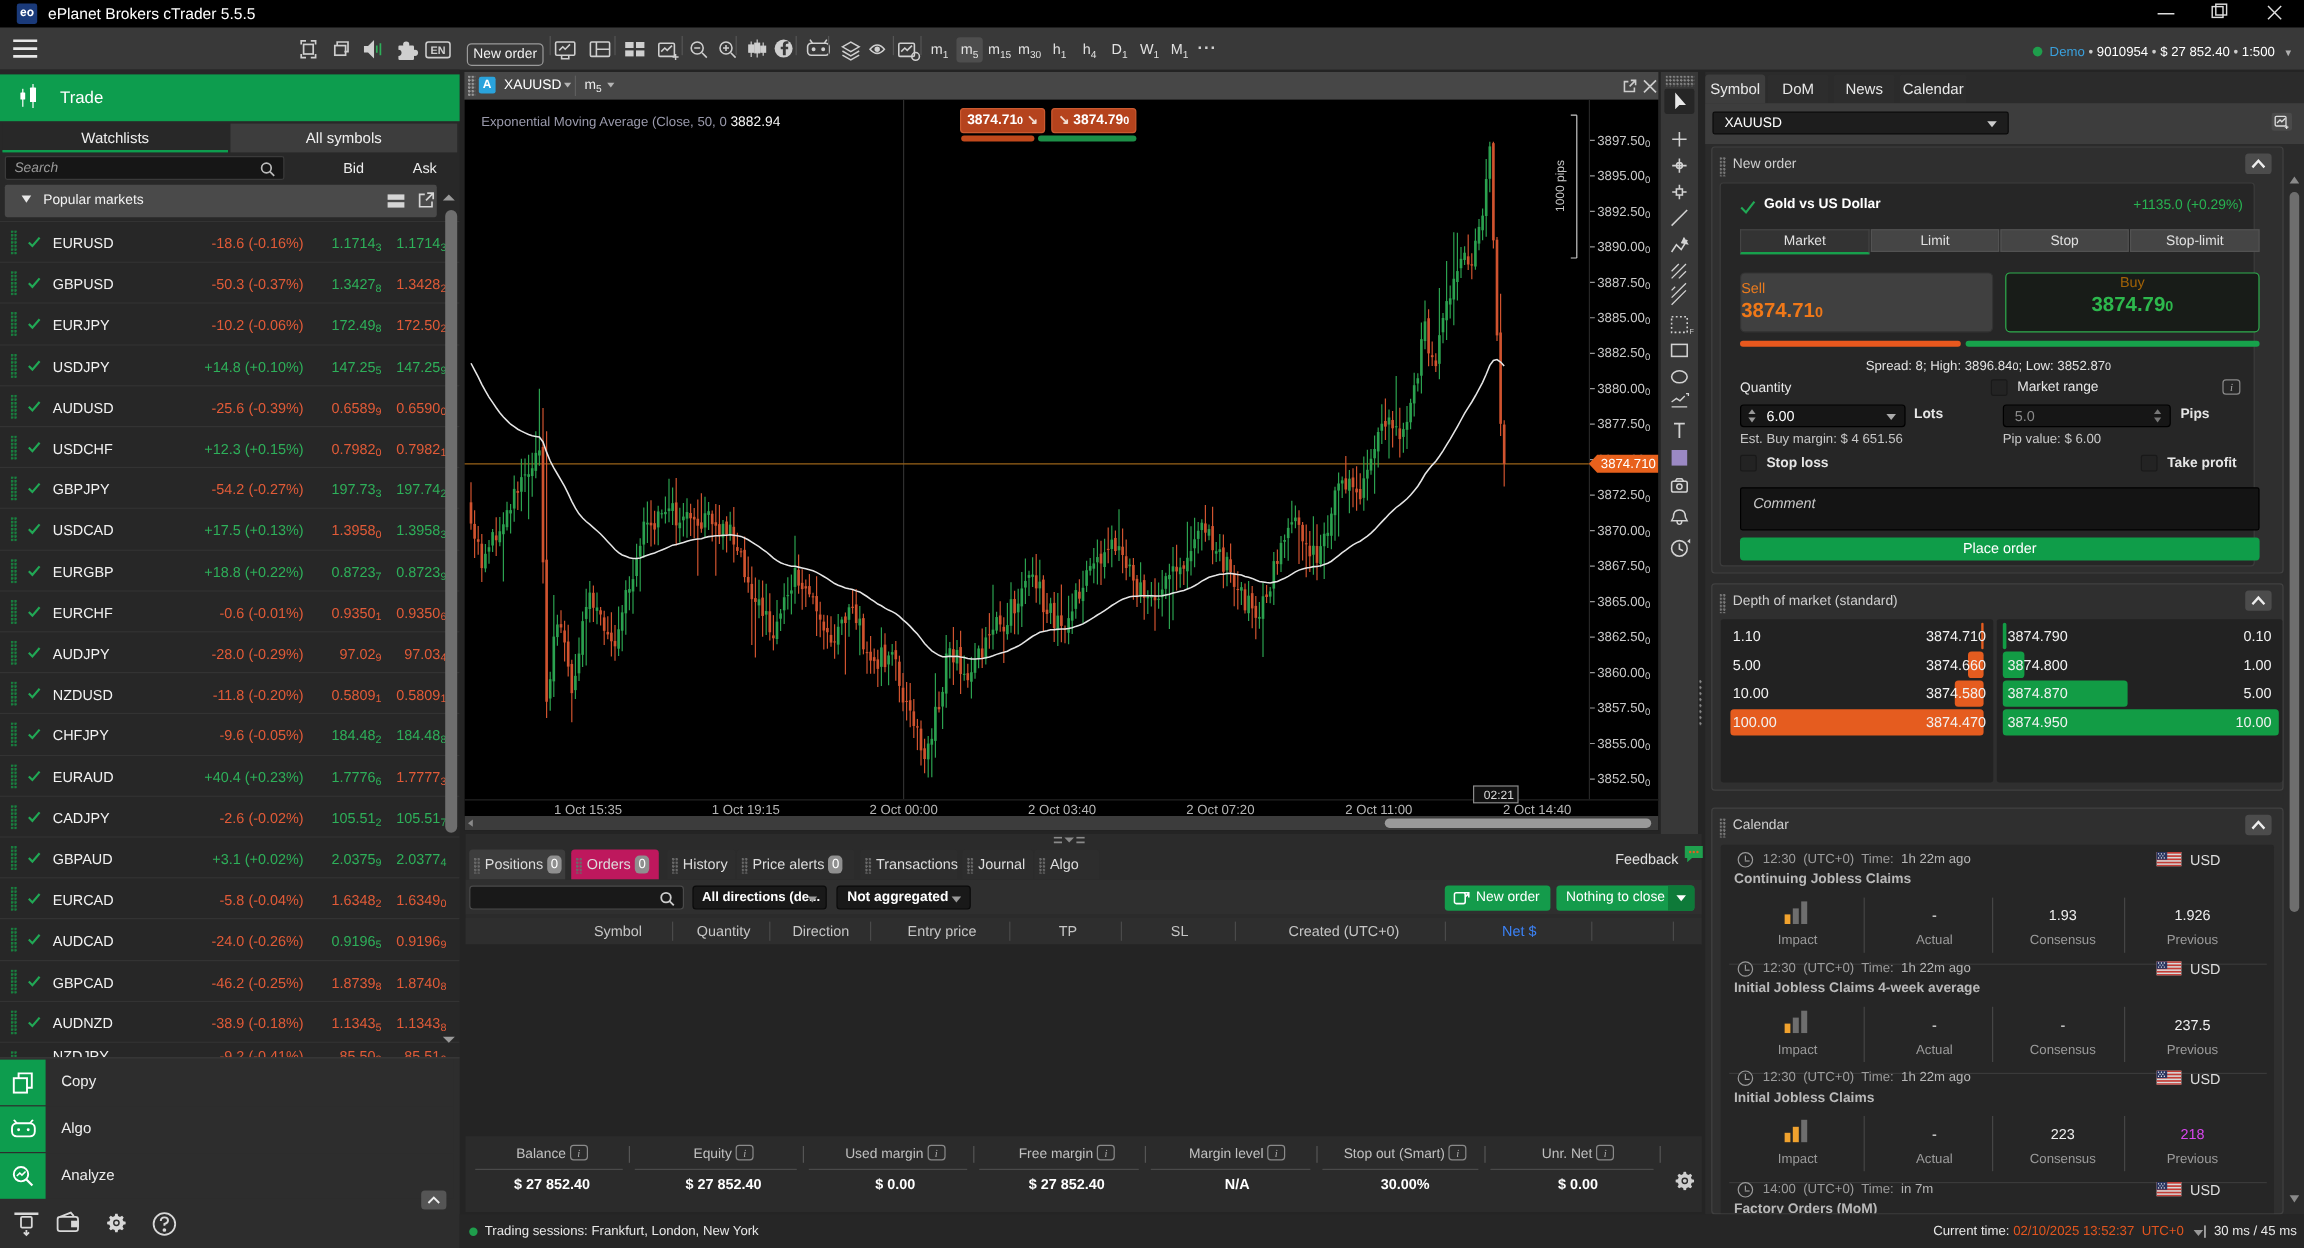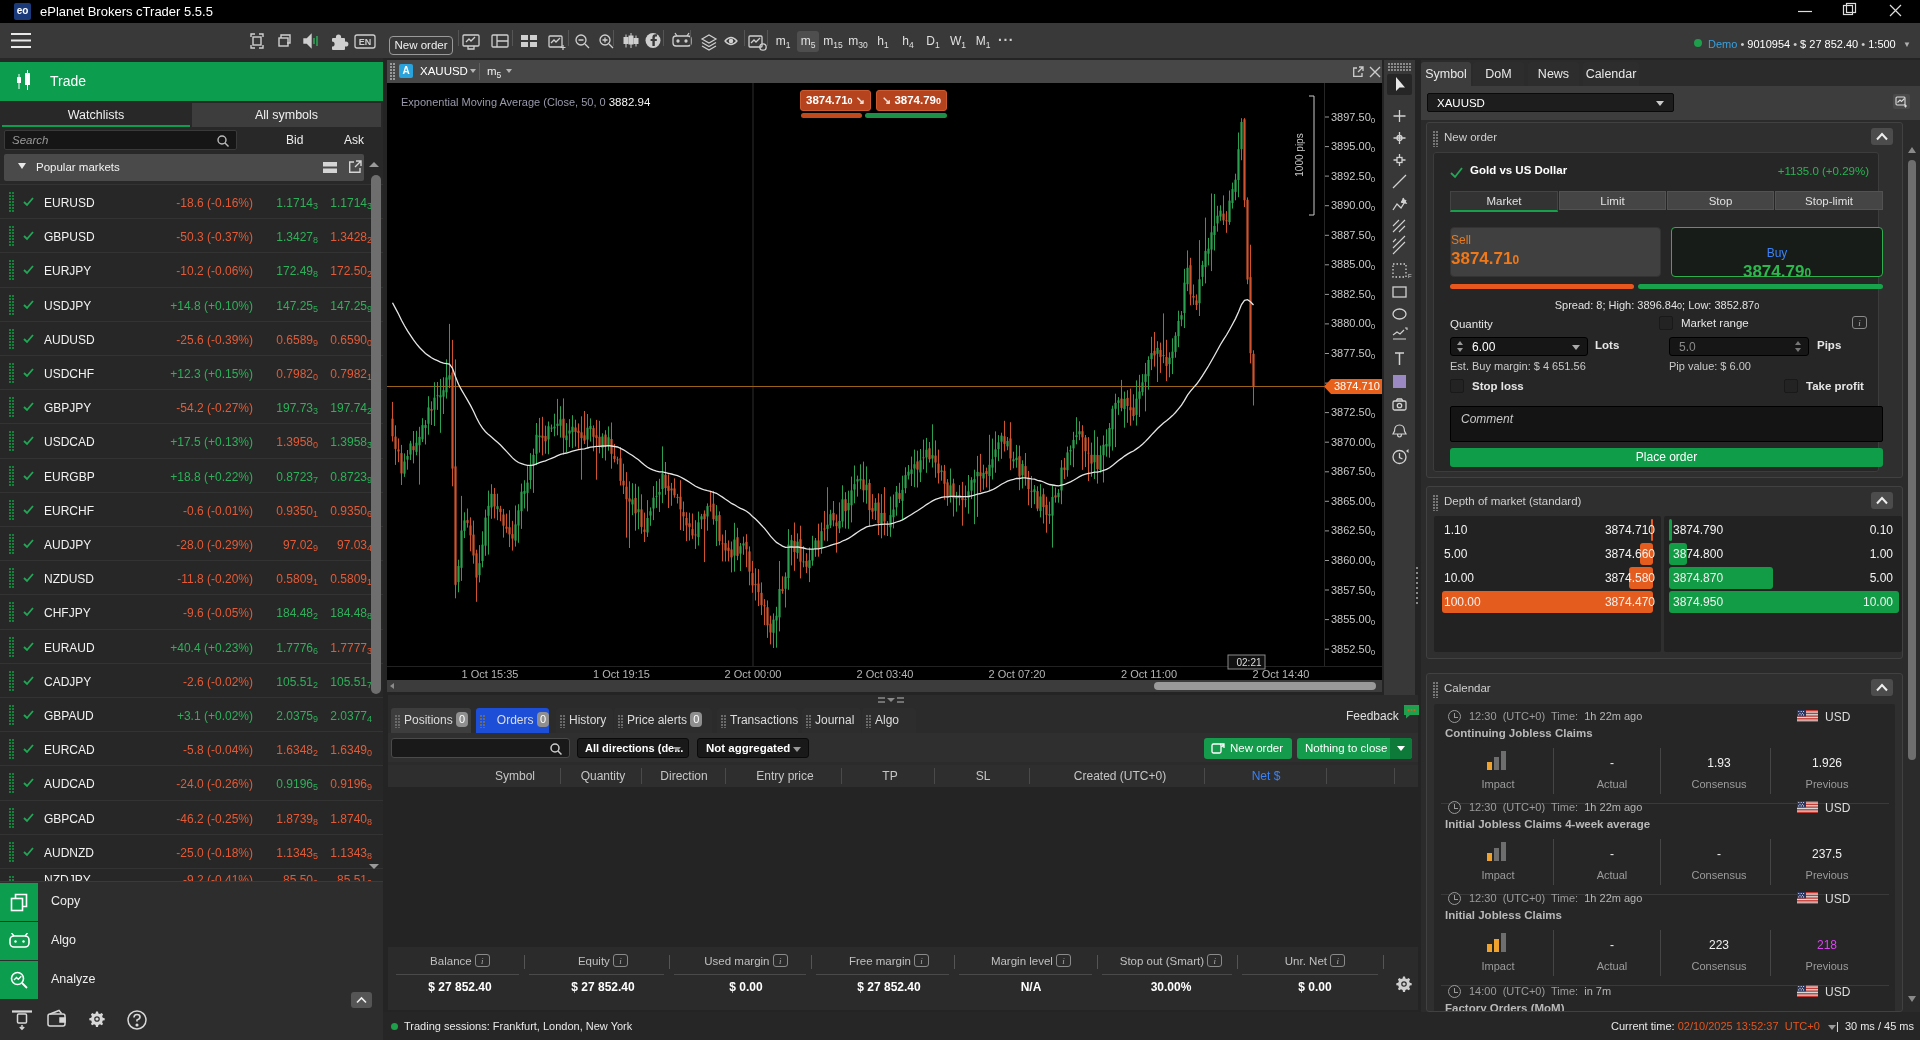--- a/index.html
+++ b/index.html
@@ -373,21 +373,21 @@
         <div class="chg neg">-46.2 (-0.25%)</div>
         <div class="bid neg">1.8739<span class="sub">8</span></div>
         <div class="ask neg">1.8740<span class="sub">8</span></div>
       </div>
       <div class="srow" style="top:650px">
         <div class="gdots"></div>
         <svg class="chk" viewBox="0 0 13 13">
           <path d="M2 7 l3 3 l6 -7" fill="none" stroke="#21a855" stroke-width="1.8"></path>
         </svg>
         <div class="nm">AUDNZD</div>
-        <div class="chg neg">-25.0 (-0.18%)</div>
+        <div class="chg neg">-38.9 (-0.18%)</div>
         <div class="bid neg">1.1343<span class="sub">5</span></div>
         <div class="ask neg">1.1343<span class="sub">8</span></div>
       </div>
       <div class="srow" style="top:684px">
         <div class="gdots"></div>
         <svg class="chk" viewBox="0 0 13 13">
           <path d="M2 7 l3 3 l6 -7" fill="none" stroke="#21a855" stroke-width="1.8"></path>
         </svg>
         <div class="nm" style="top:4px">NZDJPY</div>
         <div class="chg neg" style="top:4px">-9.2 (-0.41%)</div>
@@ -1182,21 +1182,21 @@
         <div class="abs" style="right:9px;top:12px;font-size:11.5px;color:#28b452">+1135.0 (+0.29%)</div>
         <div class="ordtab" style="left:16px;width:108px;background:#333;border-color:#444;border-bottom:2px solid #17a04c;top:38px;height:21px">Market</div>
         <div class="ordtab" style="left:125px;width:107px;top:38px">Limit</div>
         <div class="ordtab" style="left:233px;width:107px;top:38px">Stop</div>
         <div class="ordtab" style="left:341px;width:108px;top:38px">Stop-limit</div>
         <div class="abs" style="left:16px;top:74px;width:211px;height:50px;background:#404040;border:1px solid #333;border-radius:4px;text-align:left">
           <div style="color:#e87a1e;font-size:12px;margin-top:5px">Sell</div>
           <div style="color:#f07818;font-size:17px;font-weight:bold;margin-top:2px">3874.71<span style="font-size:12px">0</span></div>
         </div>
         <div class="abs" style="left:237px;top:74px;width:212px;height:50px;background:#181c18;border:1px solid #2fae4e;border-radius:4px;text-align:center">
-          <div style="color:#3b82f6;font-size:12px;margin-top:18px">Buy</div>
+          <div style="color:#a16207;font-size:12px;margin-top:0">Buy</div>
           <div style="color:#2db84d;font-size:17px;font-weight:bold;margin-top:2px">3874.79<span style="font-size:12px">0</span></div>
         </div>
         <div class="abs" style="left:16px;top:131px;width:184px;height:5px;background:#e8581e;border-radius:2.5px"></div>
         <div class="abs" style="left:204px;top:131px;width:245px;height:5px;background:#17a24b;border-radius:2.5px"></div>
         <div class="abs" style="left:0;top:146px;width:446px;text-align:center;font-size:11px;color:#e2e2e2">Spread: 8; High: 3896.84<span style="font-size:9px">0</span>; Low: 3852.87<span style="font-size:9px">0</span></div>
         <div class="lbl" style="left:16px;top:165px">Quantity</div>
         <div class="cb" style="left:225px;top:163px"></div>
         <div class="lbl" style="left:247px;top:164px">Market range</div>
         <div class="abs iinfo" style="right:11px;top:163px">i</div>
         <div class="fld" style="left:16px;top:184px;width:138px;height:19px">
@@ -1418,21 +1418,21 @@
     <div class="abs" style="left:487px;top:87px;width:0;height:0;border-left:4.5px solid transparent;border-right:4.5px solid transparent;border-bottom:6px solid #8a8a8a"></div>
     <div class="abs" style="left:487px;top:100px;width:8px;height:600px;background:#6e6e6e;border-radius:4px"></div>
     <div class="abs" style="left:487px;top:936px;width:0;height:0;border-left:4.5px solid transparent;border-right:4.5px solid transparent;border-top:6px solid #8a8a8a"></div>
   </div>
 <div class="abs" style="left:388px;top:695px;width:1030px;height:315px;background:#2b2b2b">
     <svg class="abs" style="left:490px;top:2px" width="26" height="7" viewBox="0 0 26 7">
       <path d="M0 1 h7 M19 1 h7 M0 5 h7 M19 5 h7" stroke="#8a8a8a" stroke-width="1.4"></path>
       <path d="M9 1 l4 4 l4 -4 z" fill="#8a8a8a"></path>
     </svg>
     <div class="btab" style="left:3px;width:80px;background:#3d3d3d;"><div class="tdots"></div>Positions <span class="bdg">0</span></div>
-    <div class="btab" style="left:88px;width:73px;background:#1d4ed8;text-align:right;"><div class="tdots"></div>Orders <span class="bdg">0</span></div>
+    <div class="btab" style="left:88px;width:73px;background:#be185d;"><div class="tdots"></div>Orders <span class="bdg">0</span></div>
     <div class="btab" style="left:168px;width:57px;background:#2d2d2d;"><div class="tdots"></div>History</div>
     <div class="btab" style="left:226px;width:98px;background:#2d2d2d;"><div class="tdots"></div>Price alerts <span class="bdg">0</span></div>
     <div class="btab" style="left:329px;width:81px;background:#2d2d2d;"><div class="tdots"></div>Transactions</div>
     <div class="btab" style="left:414px;width:59px;background:#2d2d2d;"><div class="tdots"></div>Journal</div>
     <div class="btab" style="left:474px;width:54px;background:#2d2d2d;"><div class="tdots"></div>Algo</div>
     <div class="abs" style="left:958px;top:14px;font-size:12px;color:#e0e0e0">Feedback</div>
     <svg class="abs" style="left:1015px;top:9px" width="17" height="15" viewBox="0 0 17 15">
       <path d="M1 1 h15 v10 h-9 l-4 3.5 v-3.5 h-2 z" fill="#1fa04e"></path>
       <circle cx="5.5" cy="6" r="1" fill="#e06020"></circle>
       <circle cx="8.5" cy="6" r="1" fill="#e06020"></circle>

